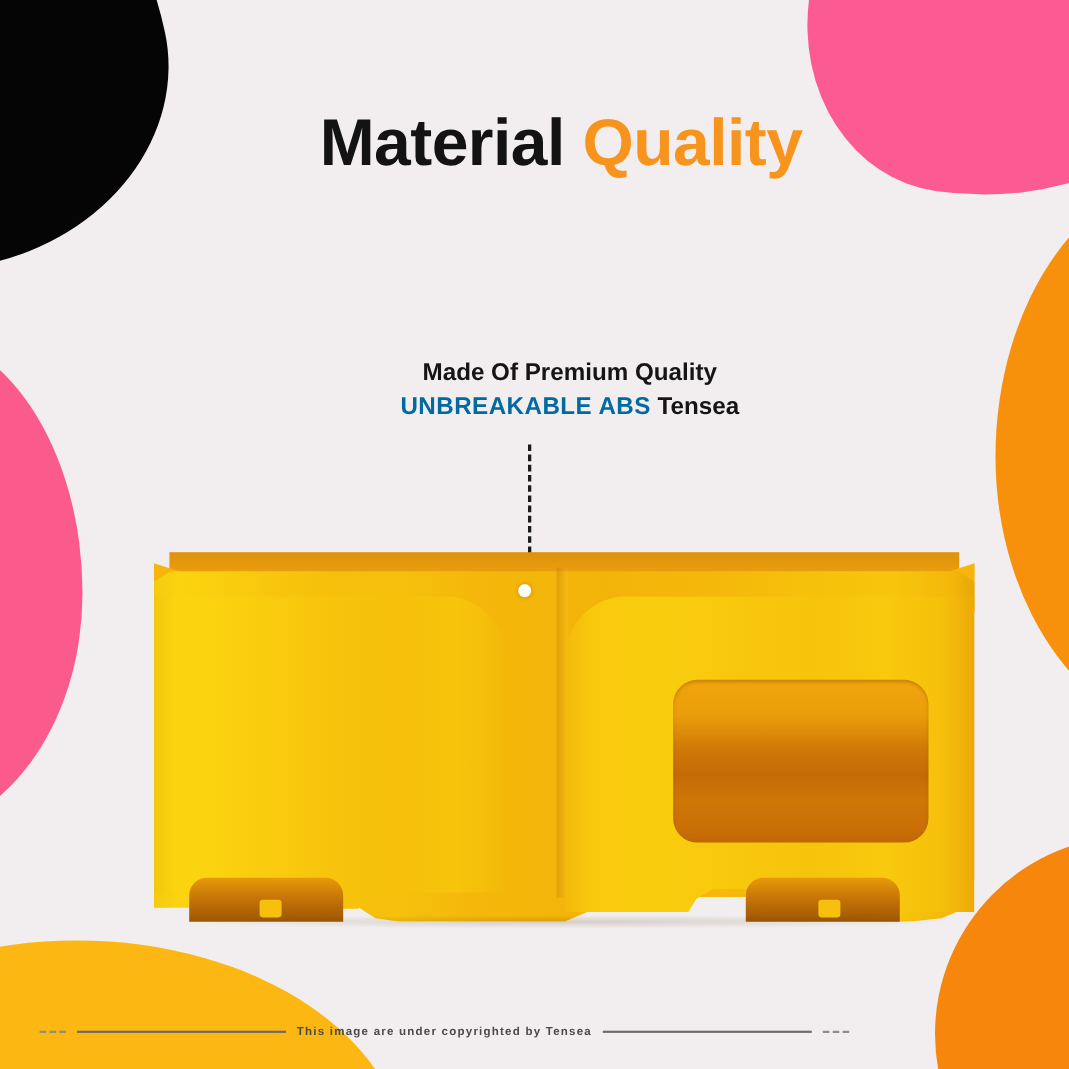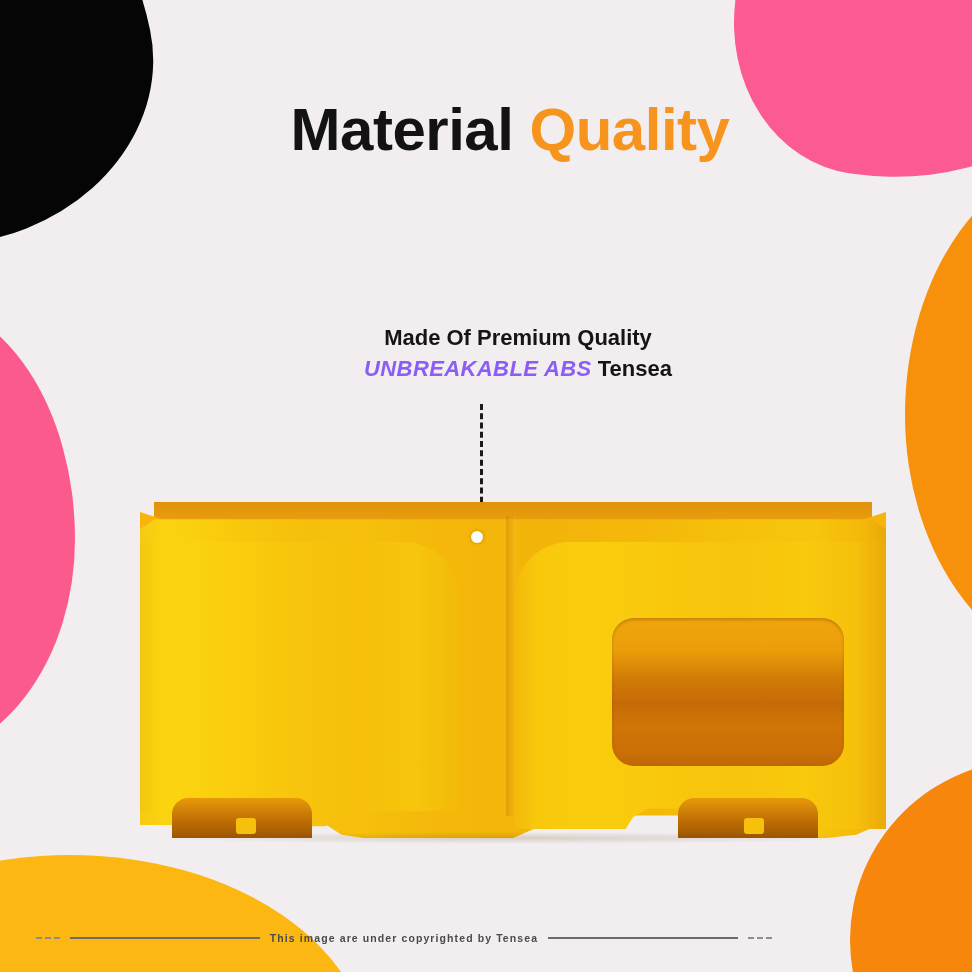--- a/index.html
+++ b/index.html
@@ -82,21 +82,21 @@
     text-align: center;
     line-height: 31px;
     margin-left: 32px;
   }
   .sub-line {
     font-size: 22px;
     font-weight: bold;
     color: #151515;
     white-space: nowrap;
   }
-  .sub-hl { color: #8b5cf6; letter-spacing: 0.4px; font-style: italic; }
+  .sub-hl { color: #0369a1; letter-spacing: 0.4px; }
 
   
   .pointer-line {
     position: absolute;
     left: 480px; top: 404px;
     width: 0;
     height: 108px;
     border-left: 3px dashed #1b1b1b;
   }
 

